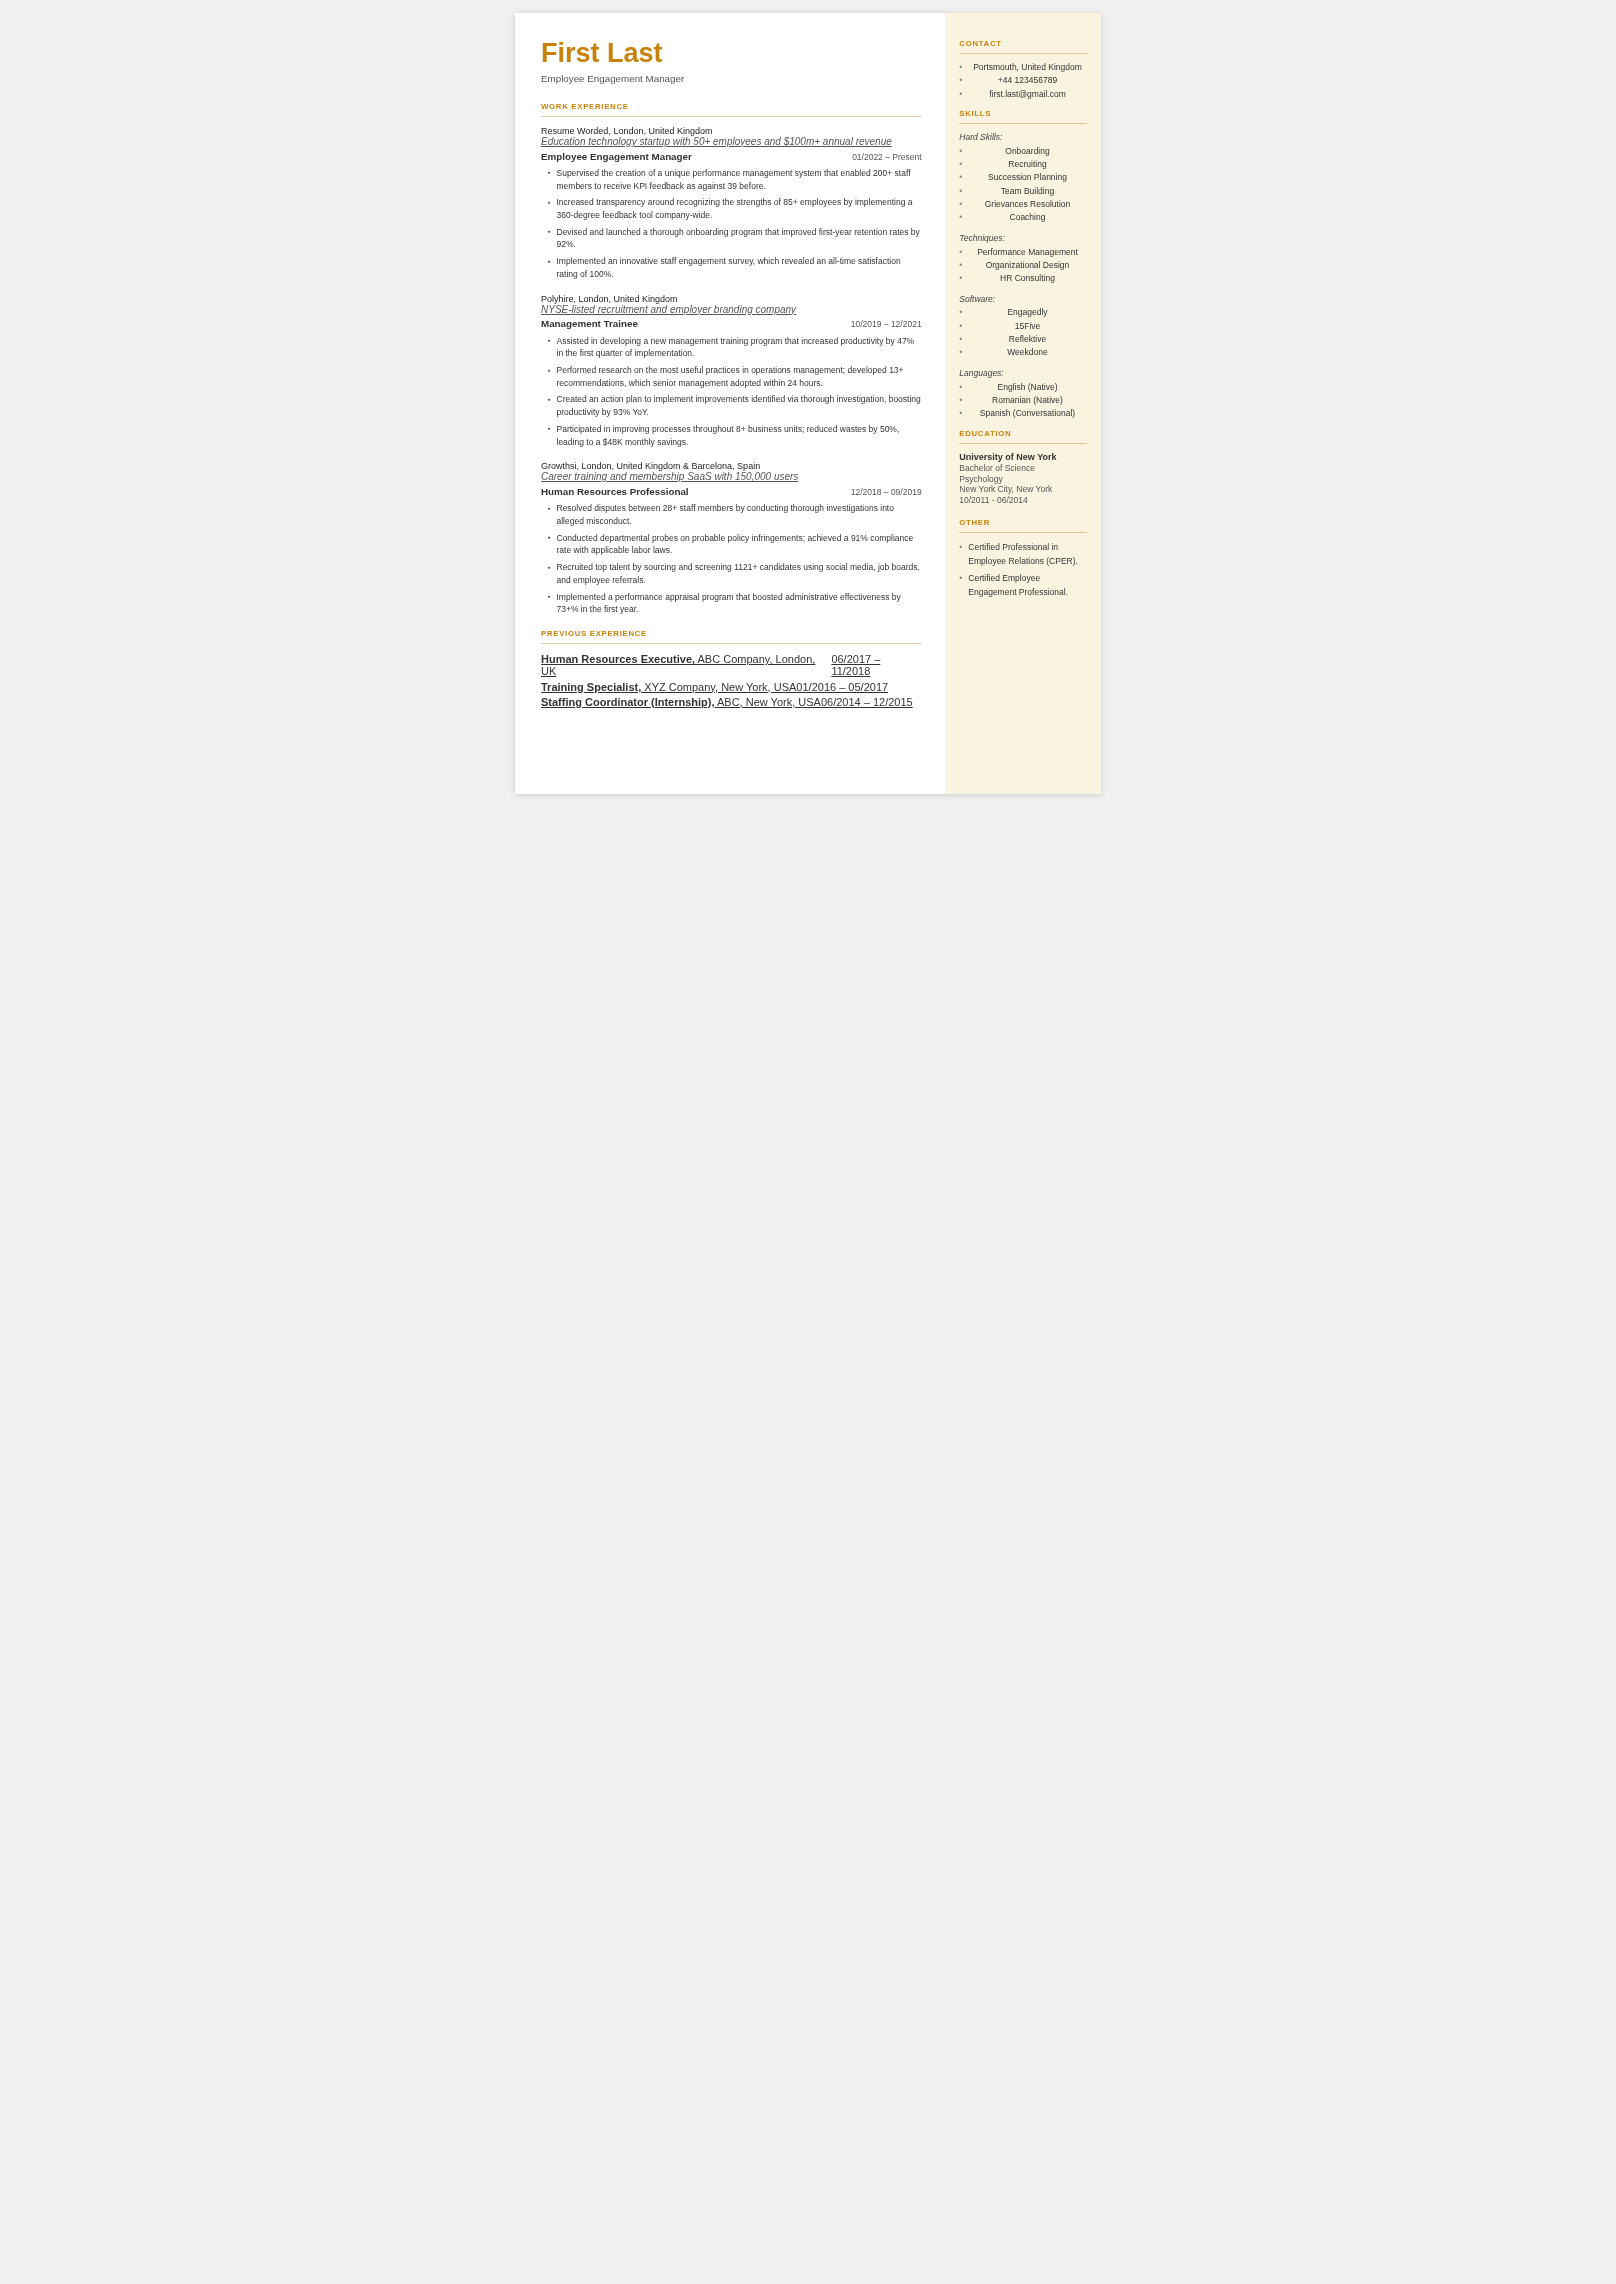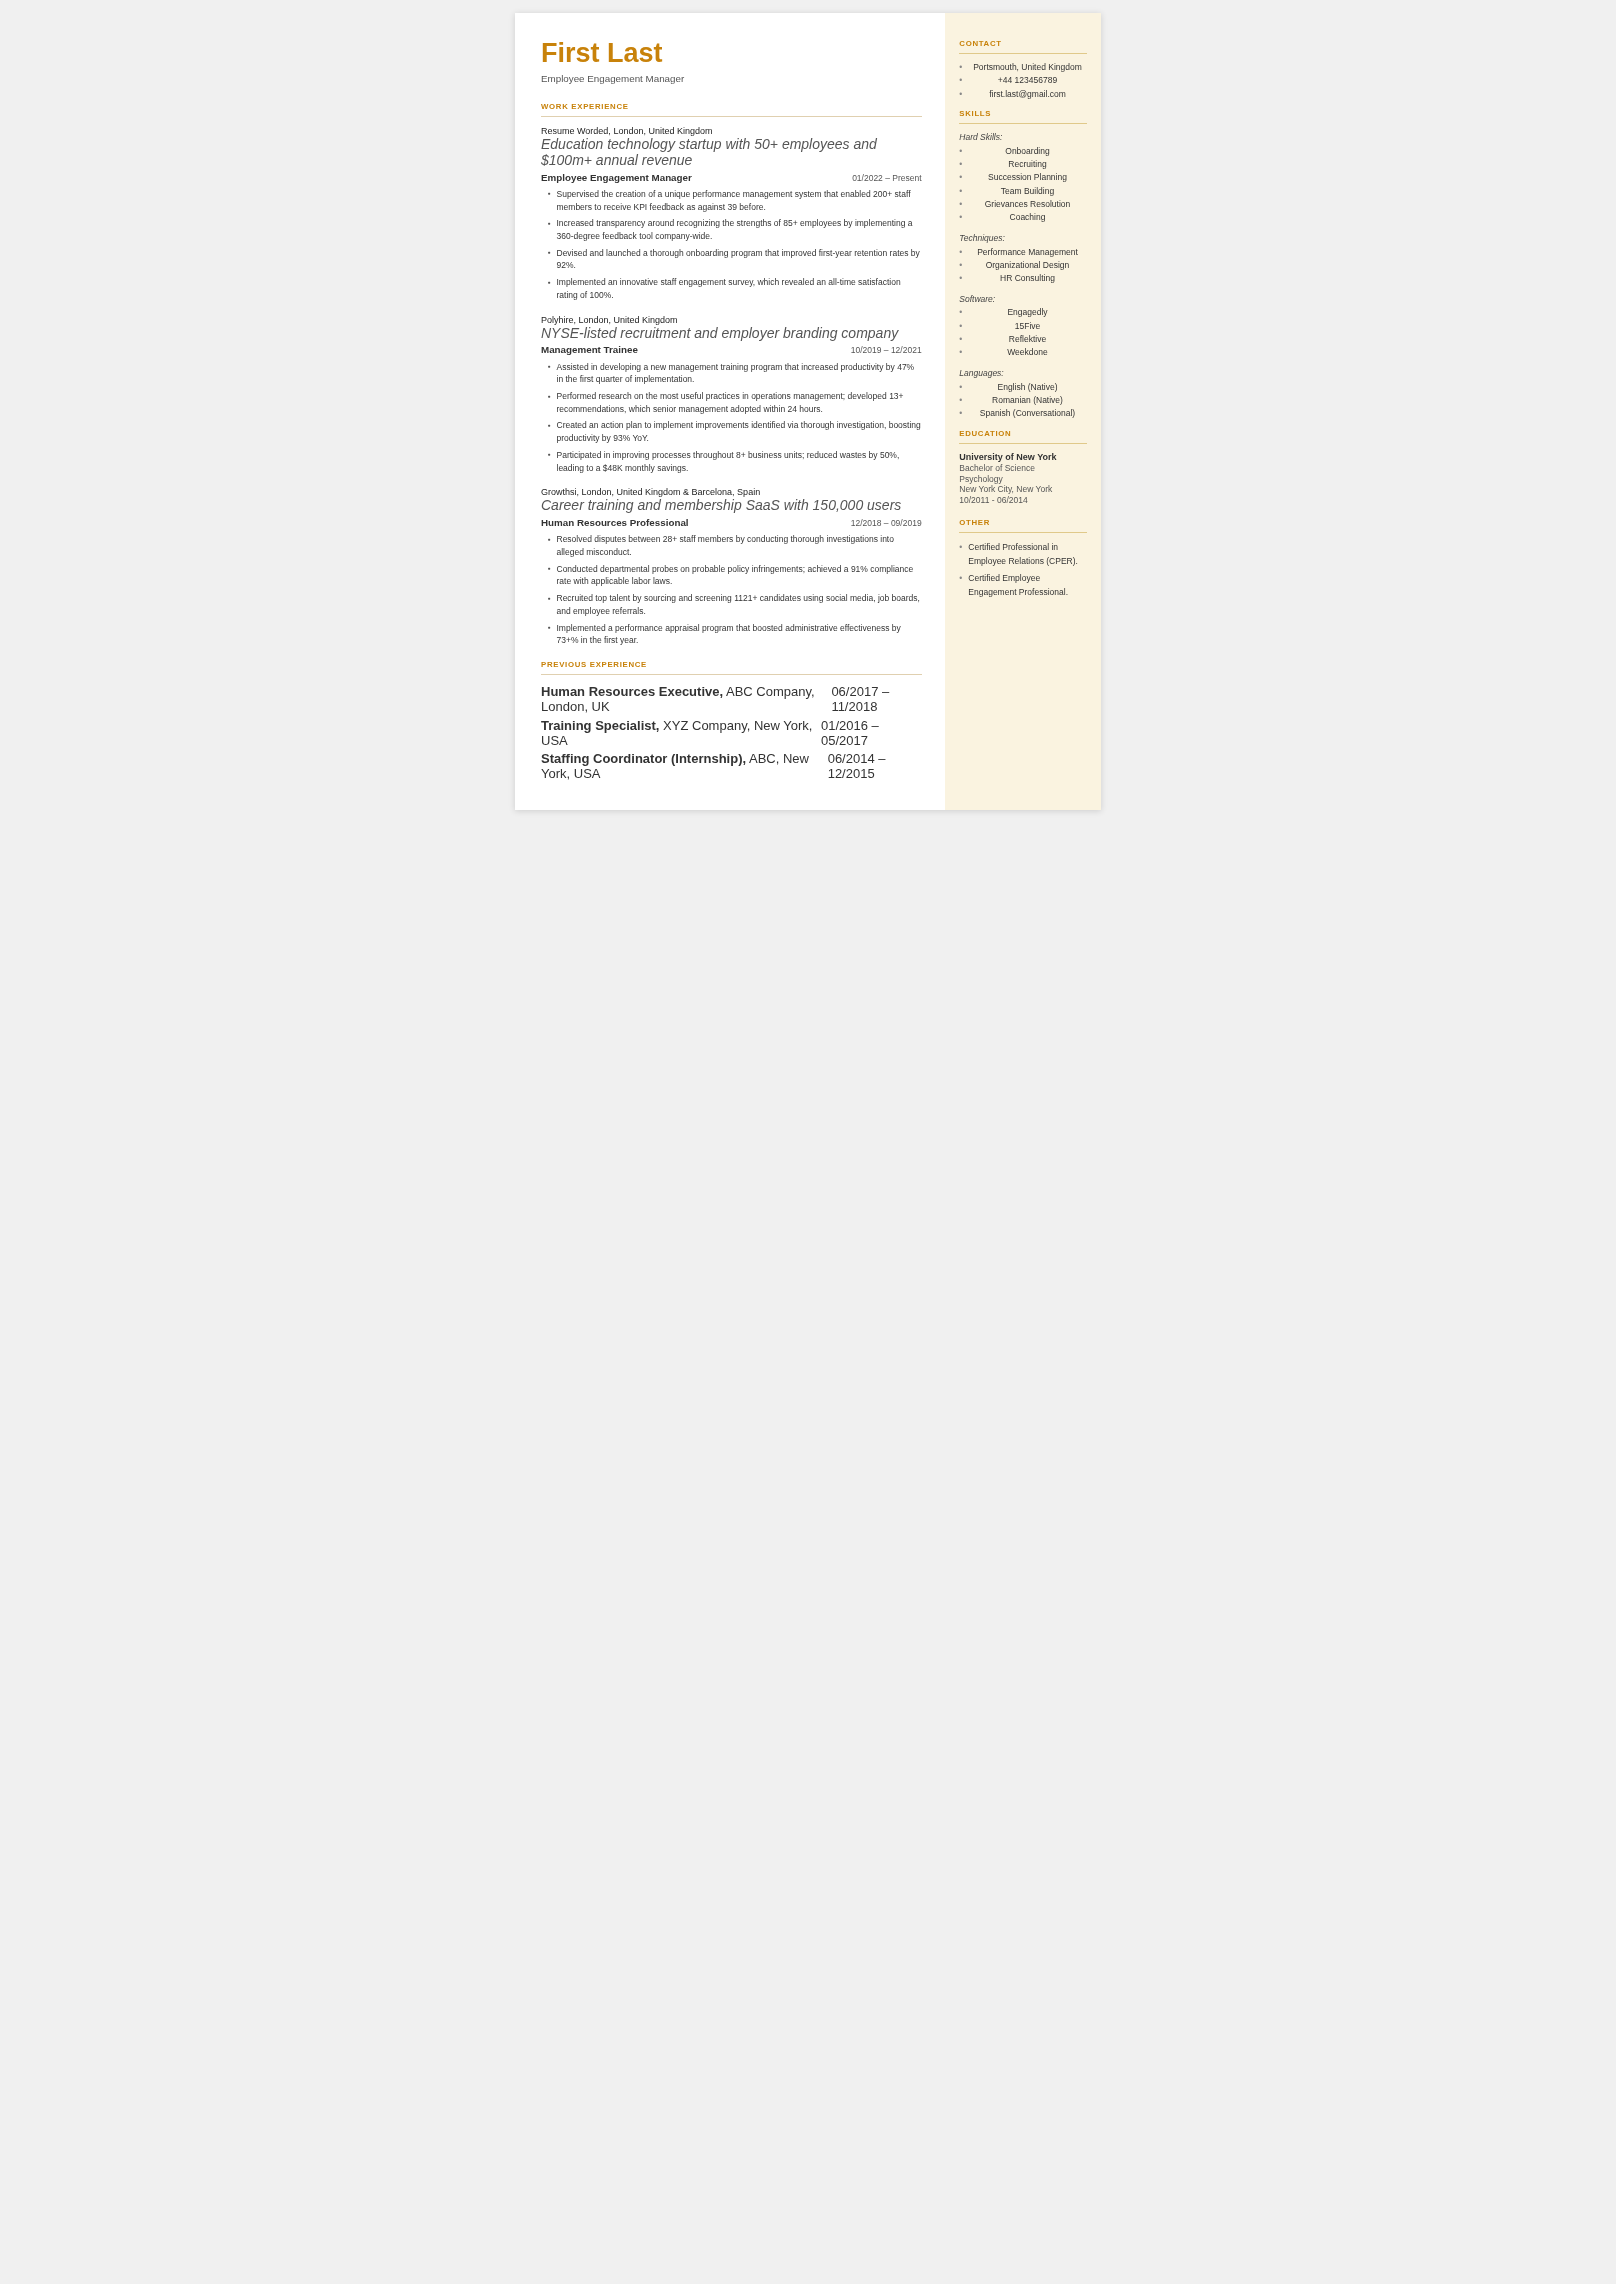--- a/index.html
+++ b/index.html
@@ -55,24 +55,25 @@
     }
     .company-name {
       font-size: 9px;
       font-weight: 700;
       color: #222;
     }
     .company-name span {
       font-weight: 400;
     }
     .company-desc {
-      font-size: 14px;
+      font-size: 10px;
       color: #555;
       font-style: italic;
       margin-bottom: 3.9px;
+      text-decoration: underline;
     }
     .job-header {
       display: flex;
       justify-content: space-between;
       align-items: baseline;
       margin-bottom: 5.2px;
     }
     .job-title {
       font-size: 9.8px;
       font-weight: 600;
@@ -97,24 +98,25 @@
     .bullet-list li::before {
       content: "●";
       position: absolute;
       left: 0;
       color: #555;
       font-size: 5.2px;
       top: 2.6px;
     }
     .prev-exp-row {
       display: flex;
-      justify-content: center;
-      font-size: 13px;
+      justify-content: flex-start;
+      font-size: 11px;
       color: #333;
       margin-bottom: 3.3px;
+      text-decoration: underline;
     }
     .prev-exp-row .job-bold {
       font-weight: 700;
     }
     
     .sidebar {
       width: 156px;
       background: #FAF3E0;
       padding: 23.4px 14.3px 23.4px 14.3px;
       flex-shrink: 0;

